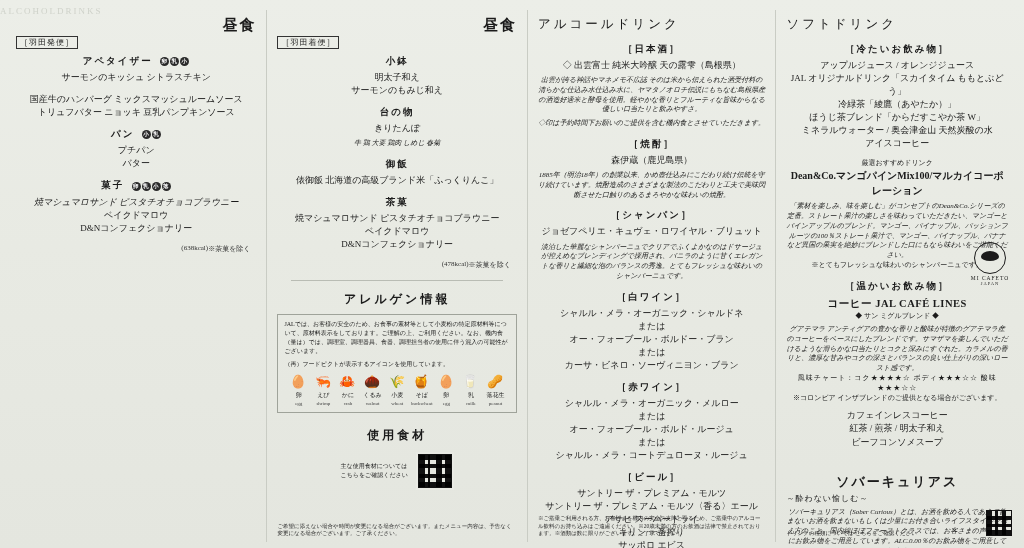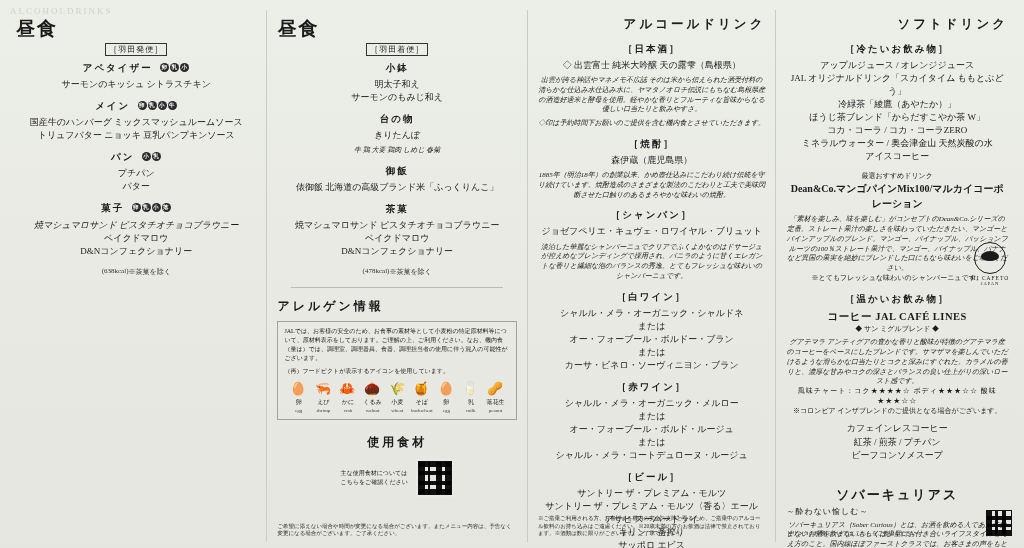--- a/index.html
+++ b/index.html
@@ -8,48 +8,48 @@
     background:#e9eae4;
     font-family:"Liberation Serif", serif;
     color:#1b1b1b;
   }
   .page{
     position:relative;width:1024px;height:548px;
     background:linear-gradient(180deg,#eceee8 0%,#e8eae3 45%,#e4e6df 100%);
     box-sizing:border-box;
   }
   .watermark{
-    position:absolute;top:6px;left:10px;
+    position:absolute;top:6px;left:0;
     font-size:9px;letter-spacing:2px;color:#cfd2ca;
     user-select:none;
   }
   .cols{
     display:flex;height:548px;box-sizing:border-box;
     padding:10px 6px 6px 6px;
   }
   .col{
     box-sizing:border-box;
     padding:4px 10px;
     position:relative;
   }
   .col + .col{border-left:1px solid #c9ccc4;}
   .c1{width:262px;}
   .c2{width:262px;}
   .c3{width:250px;}
   .c4{width:244px;}
 
   .title{
-    text-align:left;font-size:19px;font-weight:bold;letter-spacing:2px;margin:2px 0 0 0;
+    text-align:right;font-size:15px;font-weight:bold;letter-spacing:2px;margin:2px 0 0 0;
   }
   .subtitle{
-    text-align:center;font-size:8px;margin:1px 0 6px 0;letter-spacing:1px;
+    font-size:8px;margin:1px 0 6px 0;letter-spacing:1px;
   }
   .subtitle .box{border:1px solid #333;padding:0 3px;display:inline-block;}
   .coltitle{
-    text-align:right;font-size:12.5px;font-weight:bold;letter-spacing:3px;margin:2px 0 10px 0;
+    text-align:left;font-size:12.5px;font-weight:normal;letter-spacing:3px;margin:2px 0 10px 0;
   }
 
   .sec{margin:0 0 9px 0;}
   .sechead{
     text-align:center;font-size:9.5px;font-weight:bold;letter-spacing:2px;margin:0 0 3px 0;
   }
   .line{
     text-align:center;font-size:9px;line-height:1.45;margin:0;
   }
   .line.xs{font-size:7px;line-height:1.4;}
@@ -58,26 +58,26 @@
   .mt4{margin-top:4px;font-style:italic;}
   .mt6{margin-top:6px;}
   .mt8{margin-top:8px;}
 
   .icons{display:inline-block;margin-left:4px;letter-spacing:1px;font-size:8px;}
   .dot{
     display:inline-block;width:9px;height:9px;border-radius:50%;
     background:#2a2a2a;color:#fff;font-size:5.5px;line-height:9px;text-align:center;
     margin:0 0.5px;vertical-align:middle;
   }
-  .row-with-icons{display:flex;justify-content:center;gap:3px;}
-  .kcalrow{display:flex;justify-content:center;font-size:7px;margin-top:8px;padding:0 6px;color:#333;}
+  .row-with-icons{display:flex;align-items:center;justify-content:center;gap:3px;}
+  .kcalrow{display:flex;justify-content:flex-end;font-size:7px;margin-top:8px;padding:0 6px;color:#333;}
 
   .hr{border:0;border-top:1px solid #b9bcb4;margin:10px 14px;}
 
-  .allerg-title{font-size:12px;font-weight:bold;letter-spacing:3px;margin:6px 0 6px 0;}
+  .allerg-title{text-align:center;font-size:12px;font-weight:bold;letter-spacing:3px;margin:6px 0 6px 0;}
   .allerg-box{
     border:1px solid #9fa39a;padding:5px 6px;font-size:6px;line-height:1.45;
   }
   .allerg-note{font-size:6px;line-height:1.5;}
   .allerg-sub{font-size:6px;margin-top:4px;}
   .allergrid{
     display:flex;justify-content:space-between;margin-top:6px;padding:0 2px;
   }
   .allerg-item{text-align:center;width:11.11%;}
   .allerg-gl{font-size:13px;line-height:1;display:block;height:16px;}
@@ -146,24 +146,20 @@
 
       <div class="sec">
         <div class="sechead row-with-icons">
           <span>アペタイザー</span>
           <span class="icons"><span class="dot">卵</span><span class="dot">乳</span><span class="dot">小</span></span>
         </div>
         <div class="line">サーモンのキッシュ  シトラスチキン</div>
       </div>
 
       <div class="sec">
-        <div class="sechead row-with-icons">
-          <span>メイン</span>
-          <span class="icons"><span class="dot">卵</span><span class="dot">乳</span><span class="dot">小</span><span class="dot">牛</span></span>
-        </div>
         <div class="line">国産牛のハンバーグ  ミックスマッシュルームソース</div>
         <div class="line">トリュフバター  ニョッキ  豆乳パンプキンソース</div>
       </div>
 
       <div class="sec">
         <div class="sechead row-with-icons">
           <span>パン</span>
           <span class="icons"><span class="dot">小</span><span class="dot">乳</span></span>
         </div>
         <div class="line">プチパン</div>
@@ -338,41 +334,40 @@
 
     <div class="col c4 sq">
       <div class="coltitle">ソフトドリンク</div>
 
       <div class="sec">
         <div class="sechead">［冷たいお飲み物］</div>
         <div class="line">アップルジュース / オレンジジュース</div>
         <div class="line">JAL オリジナルドリンク「スカイタイム ももとぶどう」</div>
         <div class="line">冷緑茶「綾鷹（あやたか）」</div>
         <div class="line">ほうじ茶ブレンド「からだすこやか茶 W」</div>
-        <div class="line">コカ・コーラ / コカ・コーラZERO</div>
         <div class="line">ミネラルウォーター / 奥会津金山 天然炭酸の水</div>
         <div class="line">アイスコーヒー</div>
       </div>
 
       <div class="sec">
         <div class="line xs mt6">厳選おすすめドリンク</div>
         <div class="line lg b">Dean&amp;Co.マンゴパインMix100/マルカイコーポレーション</div>
         <div class="line xs mt4">「素材を楽しみ、味を楽しむ」がコンセプトのDean&amp;Co.シリーズの定番。ストレート果汁の楽しさを味わっていただきたい、マンゴーとパインアップルのブレンド。マンゴー、パイナップル、パッションフルーツの100％ストレート果汁で、マンゴー、パイナップル、パナナなど異国の果実を絶妙にブレンドした口にもなら味わいをご堪能ください。</div>
         <div class="line xs">※とてもフレッシュな味わいのシャンパーニュです。</div>
       </div>
 
       <div class="sec">
         <div class="sechead mt8">［温かいお飲み物］</div>
         <div class="line jalcafe">コーヒー JAL CAFÉ LINES</div>
         <div class="line diamond">◆ サン ミグルブレンド ◆</div>
         <div class="line xs mt4">グアテマラ アンティグアの豊かな香りと酸味が特徴のグアテマラ産のコーヒーをベースにしたブレンドです。サマザマを楽しんでいただけるような滑らかな口当たりとコクと深みにすぐれた。カラメルの香りと、濃厚な甘みやコクの深さとバランスの良い仕上がりの深いロースト感です。</div>
         <div class="line xs stars">風味チャート：コク★★★★☆  ボディ★★★☆☆  酸味★★★☆☆</div>
         <div class="line xs">※コロンビア インザブレンドのご提供となる場合がございます。</div>
         <div class="line mt6">カフェインレスコーヒー</div>
-        <div class="line">紅茶 / 煎茶 / プチパン</div>
+        <div class="line">紅茶 / 煎茶 / 明太子和え</div>
         <div class="line">ビーフコンソメスープ</div>
       </div>
 
       <div class="sobercurious">ソバーキュリアス</div>
       <div class="sobersub">～酔わない愉しむ～</div>
       <div class="line xs mt4">ソバーキュリアス（Sober Curious）とは、お酒を飲める人であえて飲まないお酒を飲まないもしくは少量にお付き合いライフスタイルを考え方のこと。国内線ほぼファーストクラスでは、お客さまの声をもとにお飲み物をご用意しています。ALC.0.00％のお飲み物をご用意しております。</div>
 
       <div class="logo-mi">
         <div class="logo-circle"></div>
         <div class="logo-cap">MI CAFETO</div>

